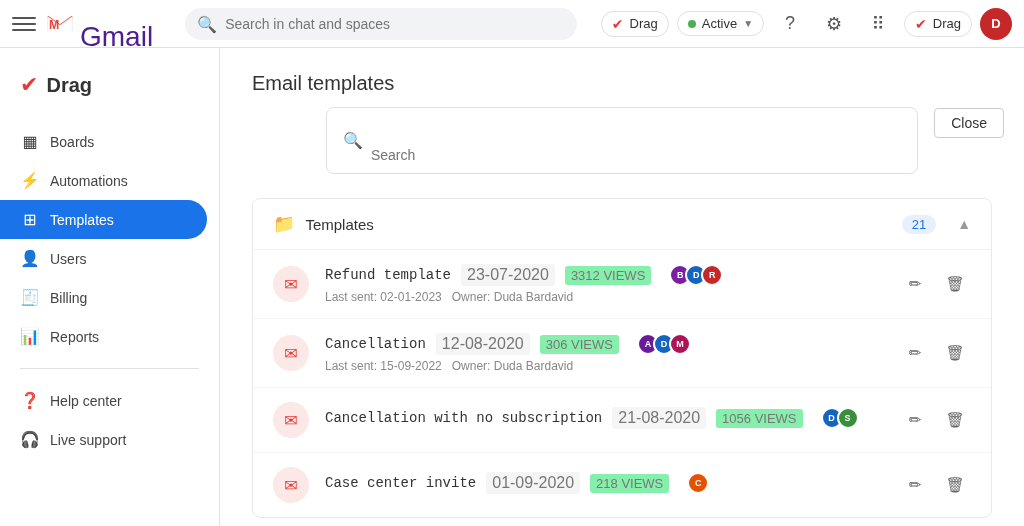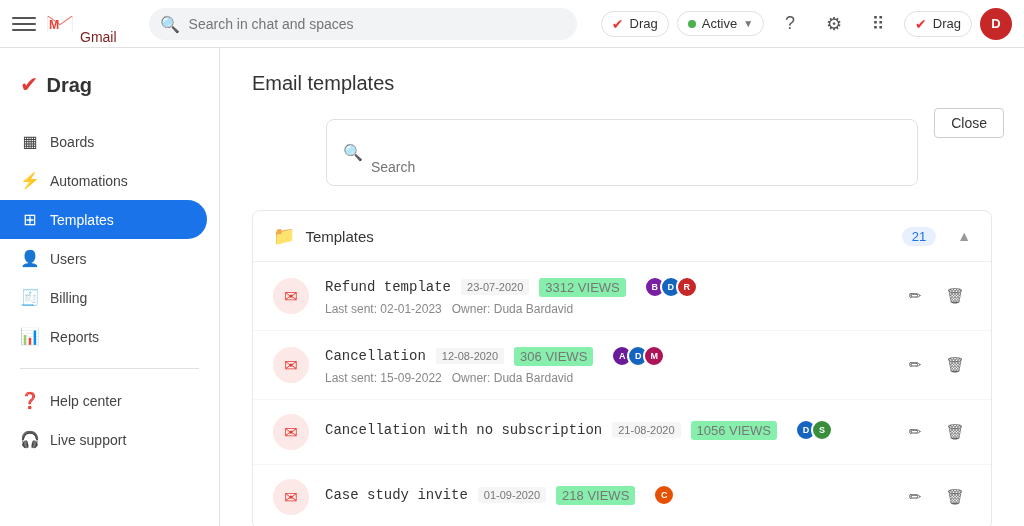--- a/index.html
+++ b/index.html
@@ -66,21 +66,21 @@
     .nav-item .nav-icon { font-size: 16px; width: 20px; text-align: center; }
     .nav-divider { border: none; border-top: 1px solid #e0e0e0; margin: 12px 20px; }
     .close-btn {
       position: absolute; top: 60px; right: 20px;
       border: 1px solid #ccc; border-radius: 4px; padding: 6px 16px;
       cursor: pointer; background: #fff; font-size: 14px; color: #333;
     }
 
     
     .content { flex: 1; overflow-y: auto; padding: 24px 32px; position: relative; }
-    .content-header { display: flex; align-items: flex-start; justify-content: space-between; margin-bottom: 24px; }
+    .content-header { display: flex; align-items: flex-start; justify-content: space-between; margin-bottom: 12px; }
     .page-title { font-size: 20px; font-weight: 500; color: #333; }
     .create-btn {
       background: #e53935; color: #fff; border: none; border-radius: 4px;
       padding: 10px 20px; font-size: 14px; cursor: pointer; white-space: nowrap;
     }
 
     
     .search-wrap { display: flex; justify-content: center; margin-bottom: 24px; }
     .search-box {
       width: 80%; max-width: 600px; display: flex; align-items: center;
@@ -112,21 +112,21 @@
     }
     .template-item:last-child { border-bottom: none; }
     .email-icon-wrap {
       width: 36px; height: 36px; background: #fce8e6; border-radius: 50%;
       display: flex; align-items: center; justify-content: center;
       color: #e53935; font-size: 16px; flex-shrink: 0;
     }
     .template-info { flex: 1; }
     .template-name-row { display: flex; align-items: center; gap: 10px; margin-bottom: 4px; }
     .template-name { font-size: 14px; font-weight: 500; color: #333; font-family: Liberation Mono, monospace; }
-    .template-date { font-size: 11px; color: #777; background: #f5f5f5; padding: 2px 6px; border-radius: 3px; }
+    .template-date { font-size: 16px; color: #777; background: #f5f5f5; padding: 2px 6px; border-radius: 3px; }
     .template-views { font-size: 13px; color: #777; background: #86efac; padding: 2px 6px; border-radius: 3px; }
     .template-meta { font-size: 12px; color: #888; }
     .template-avatars { display: flex; align-items: center; margin-left: 8px; }
     .mini-avatar {
       width: 22px; height: 22px; border-radius: 50%; border: 2px solid #fff;
       margin-left: -6px; display: flex; align-items: center; justify-content: center;
       font-size: 9px; font-weight: 600; color: #fff;
     }
     .mini-avatar:first-child { margin-left: 0; }
     .template-actions { display: flex; gap: 8px; align-items: center; }
@@ -147,21 +147,21 @@
   </div>
   <div class="gmail-logo">
     <svg class="m-icon" viewBox="0 0 52 52" fill="none" xmlns="http://www.w3.org/2000/svg">
       <rect width="52" height="52" rx="4" fill="#fff"></rect>
       <path d="M6 14l20 14 20-14" stroke="#EA4335" stroke-width="3" fill="none"></path>
       <path d="M6 14v24h40V14" stroke="none" fill="none"></path>
       <path d="M6 14l20 14 20-14V38H6V14z" fill="#fff"></path>
       <path d="M6 38V14l20 14 20-14v24" stroke="#e0e0e0" stroke-width="1" fill="none"></path>
       <text x="8" y="34" font-family="Arial" font-size="20" font-weight="700" fill="#EA4335">M</text>
     </svg>
-    <span style="font-size:14px;font-weight:400;color:#7f1d1d;margin-top:27px;">Gmail</span>
+    <span style="font-size:28px;font-weight:400;color:#4c1d95;margin-top:27px;">Gmail</span>
   </div>
   <div class="gmail-search">
     <div class="gmail-search-wrap">
       <span class="search-ic">🔍</span>
       <input type="text" placeholder="Search in chat and spaces" style="">
     </div>
   </div>
   <div class="gmail-bar-right">
     <div class="drag-badge">
       <span class="drag-check">✔</span>
@@ -319,21 +319,21 @@
         <div class="template-actions">
           <div class="action-btn">✏</div>
           <div class="action-btn">🗑</div>
         </div>
       </div>
 
       <div class="template-item">
         <div class="email-icon-wrap">✉</div>
         <div class="template-info">
           <div class="template-name-row">
-            <span class="template-name">Case study invite</span>
+            <span class="template-name">Case center invite</span>
             <span class="template-date">01-09-2020</span>
             <span class="template-views">218 VIEWS</span>
             <div class="template-avatars">
               <div class="mini-avatar" style="background:#e65100;">C</div>
             </div>
           </div>
         </div>
         <div class="template-actions">
           <div class="action-btn">✏</div>
           <div class="action-btn">🗑</div>

